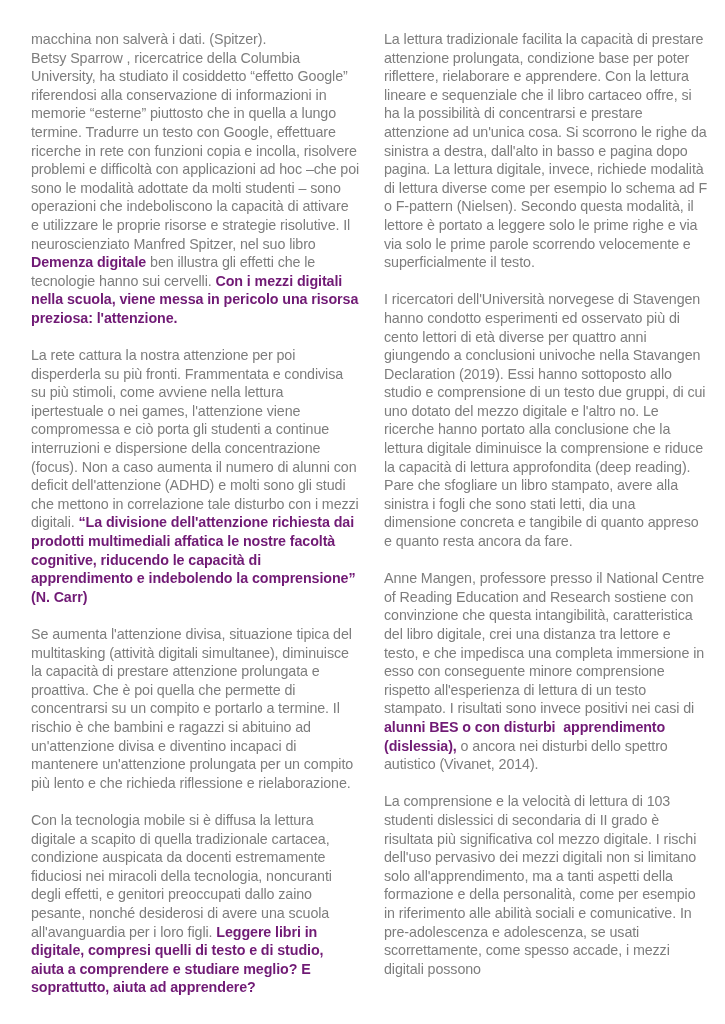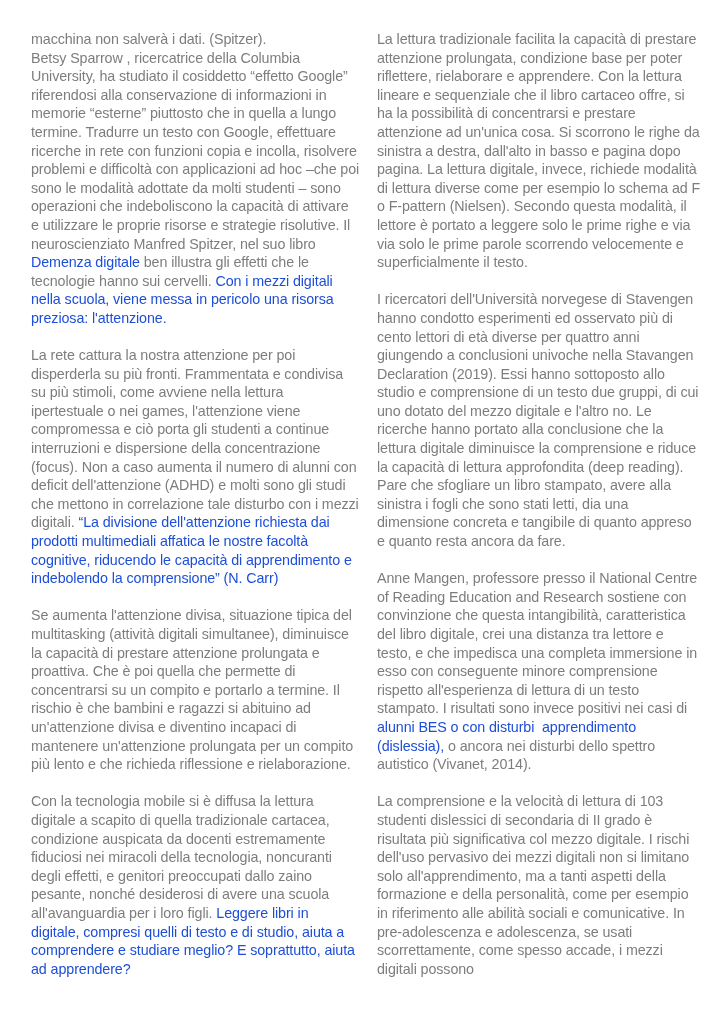--- a/index.html
+++ b/index.html
@@ -14,40 +14,40 @@
     background: #ffffff;
     overflow: hidden;
     font-family: "Liberation Sans", "DejaVu Sans", sans-serif;
   }
   .columns {
     position: absolute;
     top: 30px;
     left: 31px;
     right: 22px;
     display: flex;
-    gap: 17px;
+    gap: 24px;
     align-items: flex-start;
   }
   .column {
     flex: 0 0 auto;
   }
   .column.left  { width: 329px; }
   .column.right { width: 324px; }
   .column p {
     margin: 0 0 18.6px 0;
     font-size: 14.3px;
     line-height: 18.6px;
     letter-spacing: -0.1px;
     color: #7d7d7d;
     white-space: pre-wrap;
   }
   .column p:last-child { margin-bottom: 0; }
   .run.bold {
-    font-weight: normal;
-    color: #1d4ed8;
+    font-weight: bold;
+    color: #701a75;
   }
 </style>
 </head>
 <body>
 
 <div class="page">
   <div class="columns">
     <div class="column left">
         <p><span class="run">macchina non salverà i dati. (Spitzer).
 Betsy Sparrow , ricercatrice della Columbia University, ha studiato il cosiddetto “effetto Google” riferendosi alla conservazione di informazioni in memorie “esterne” piuttosto che in quella a lungo termine. Tradurre un testo con Google, effettuare ricerche in rete con funzioni copia e incolla, risolvere problemi e difficoltà con applicazioni ad hoc –che poi sono le modalità adottate da molti studenti – sono operazioni che indeboliscono la capacità di attivare e utilizzare le proprie risorse e strategie risolutive. Il neuroscienziato Manfred Spitzer, nel suo libro </span><span class="run bold">Demenza digitale</span><span class="run"> ben illustra gli effetti che le tecnologie hanno sui cervelli. </span><span class="run bold">Con i mezzi digitali nella scuola, viene messa in pericolo una risorsa preziosa: l'attenzione.</span></p>

